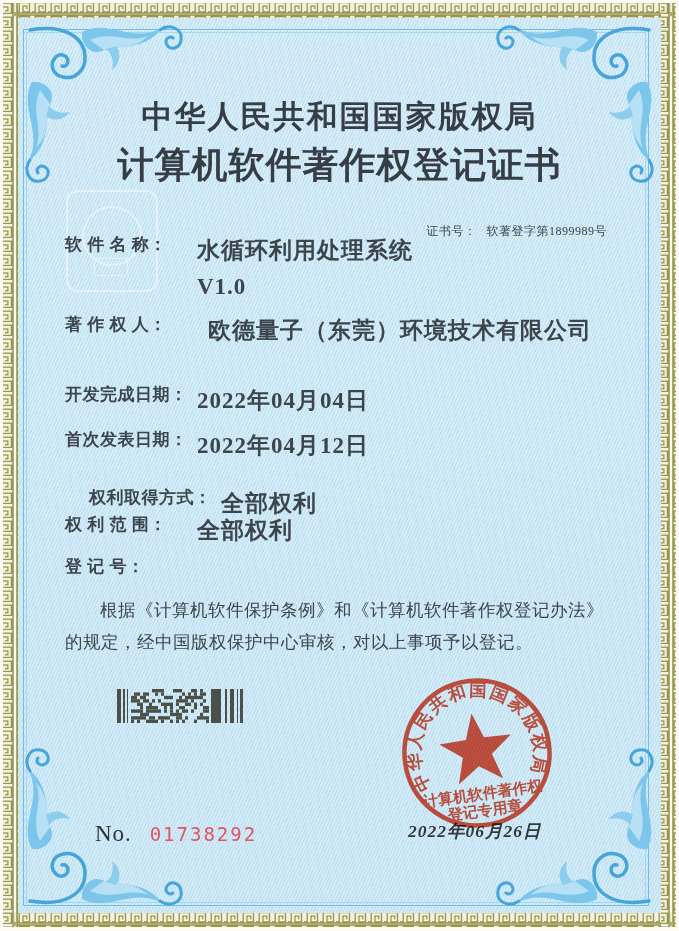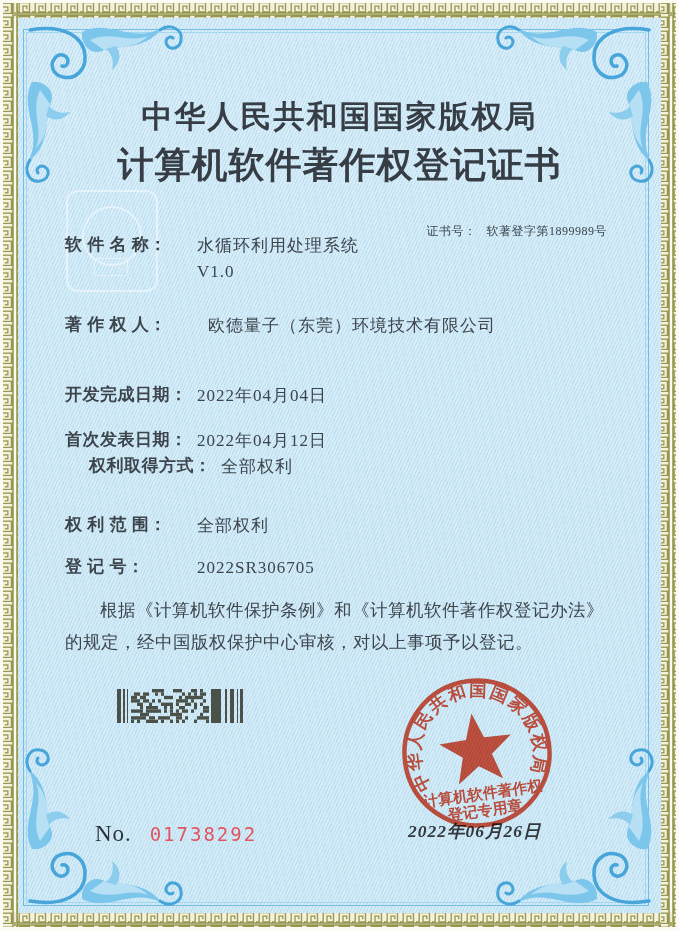--- a/index.html
+++ b/index.html
@@ -57,28 +57,28 @@
   #cert-no{
     right:54px;top:193px;font-size:12px;color:#3c444b;letter-spacing:.5px;margin-top:12px;
   }
   #cert-no .lbl{margin-right:10px;}
   .field-row{position:absolute;left:47px;right:40px;display:flex;}
   .field-label{
     width:132px;font-size:17px;font-weight:bold;color:#3d454c;
     flex:none;letter-spacing:.5px;
   }
   .field-value{
-    font-size:17px;color:#3d454c;letter-spacing:1px;line-height:1.55;
-    font-weight:normal;white-space:pre-line;
+    font-size:23px;color:#3d454c;letter-spacing:1px;line-height:1.55;
+    font-weight:bold;white-space:pre-line;
   }
   .row-0{top:215px;}
   .row-1{top:295px;gap:11px;}
   .row-2{top:365px;}
   .row-3{top:410px;}
-  .row-4{top:436px;padding-left:24px;}
+  .row-4{top:468px;padding-left:24px;}
   .row-5{top:495px;}
   .row-6{top:537px;}
   #statement{
     left:47px;top:576px;width:556px;
     font-size:17.5px;color:#3d454c;line-height:32px;
     text-indent:2em;letter-spacing:.5px;font-weight:normal;
   }
   
   #barcode{position:absolute;left:99px;top:671px;z-index:4;}
   
@@ -209,21 +209,20 @@
       <div class="field-row txt row-4">
         <span class="field-label">权利取得方式：</span>
         <span class="field-value">全部权利</span>
       </div>
       <div class="field-row txt row-5">
         <span class="field-label">权 利 范 围：</span>
         <span class="field-value">全部权利</span>
       </div>
       <div class="field-row txt row-6">
         <span class="field-label">登  记  号：</span>
-        <span class="field-value">2022SR306705</span>
       </div>
     </div>
 
   <div id="statement" class="txt">根据《计算机软件保护条例》和《计算机软件著作权登记办法》的规定，经中国版权保护中心审核，对以上事项予以登记。</div>
 
   <div id="barcode"><svg width="126" height="34">
         <rect x="0" y="0" width="4" height="34" fill="#4b5148"></rect>
         <rect x="6" y="0" width="2" height="34" fill="#4b5148"></rect>
         <rect x="10" y="0" width="1" height="34" fill="#4b5148"></rect>
         <rect x="94" y="0" width="10" height="34" fill="#4b5148"></rect>

